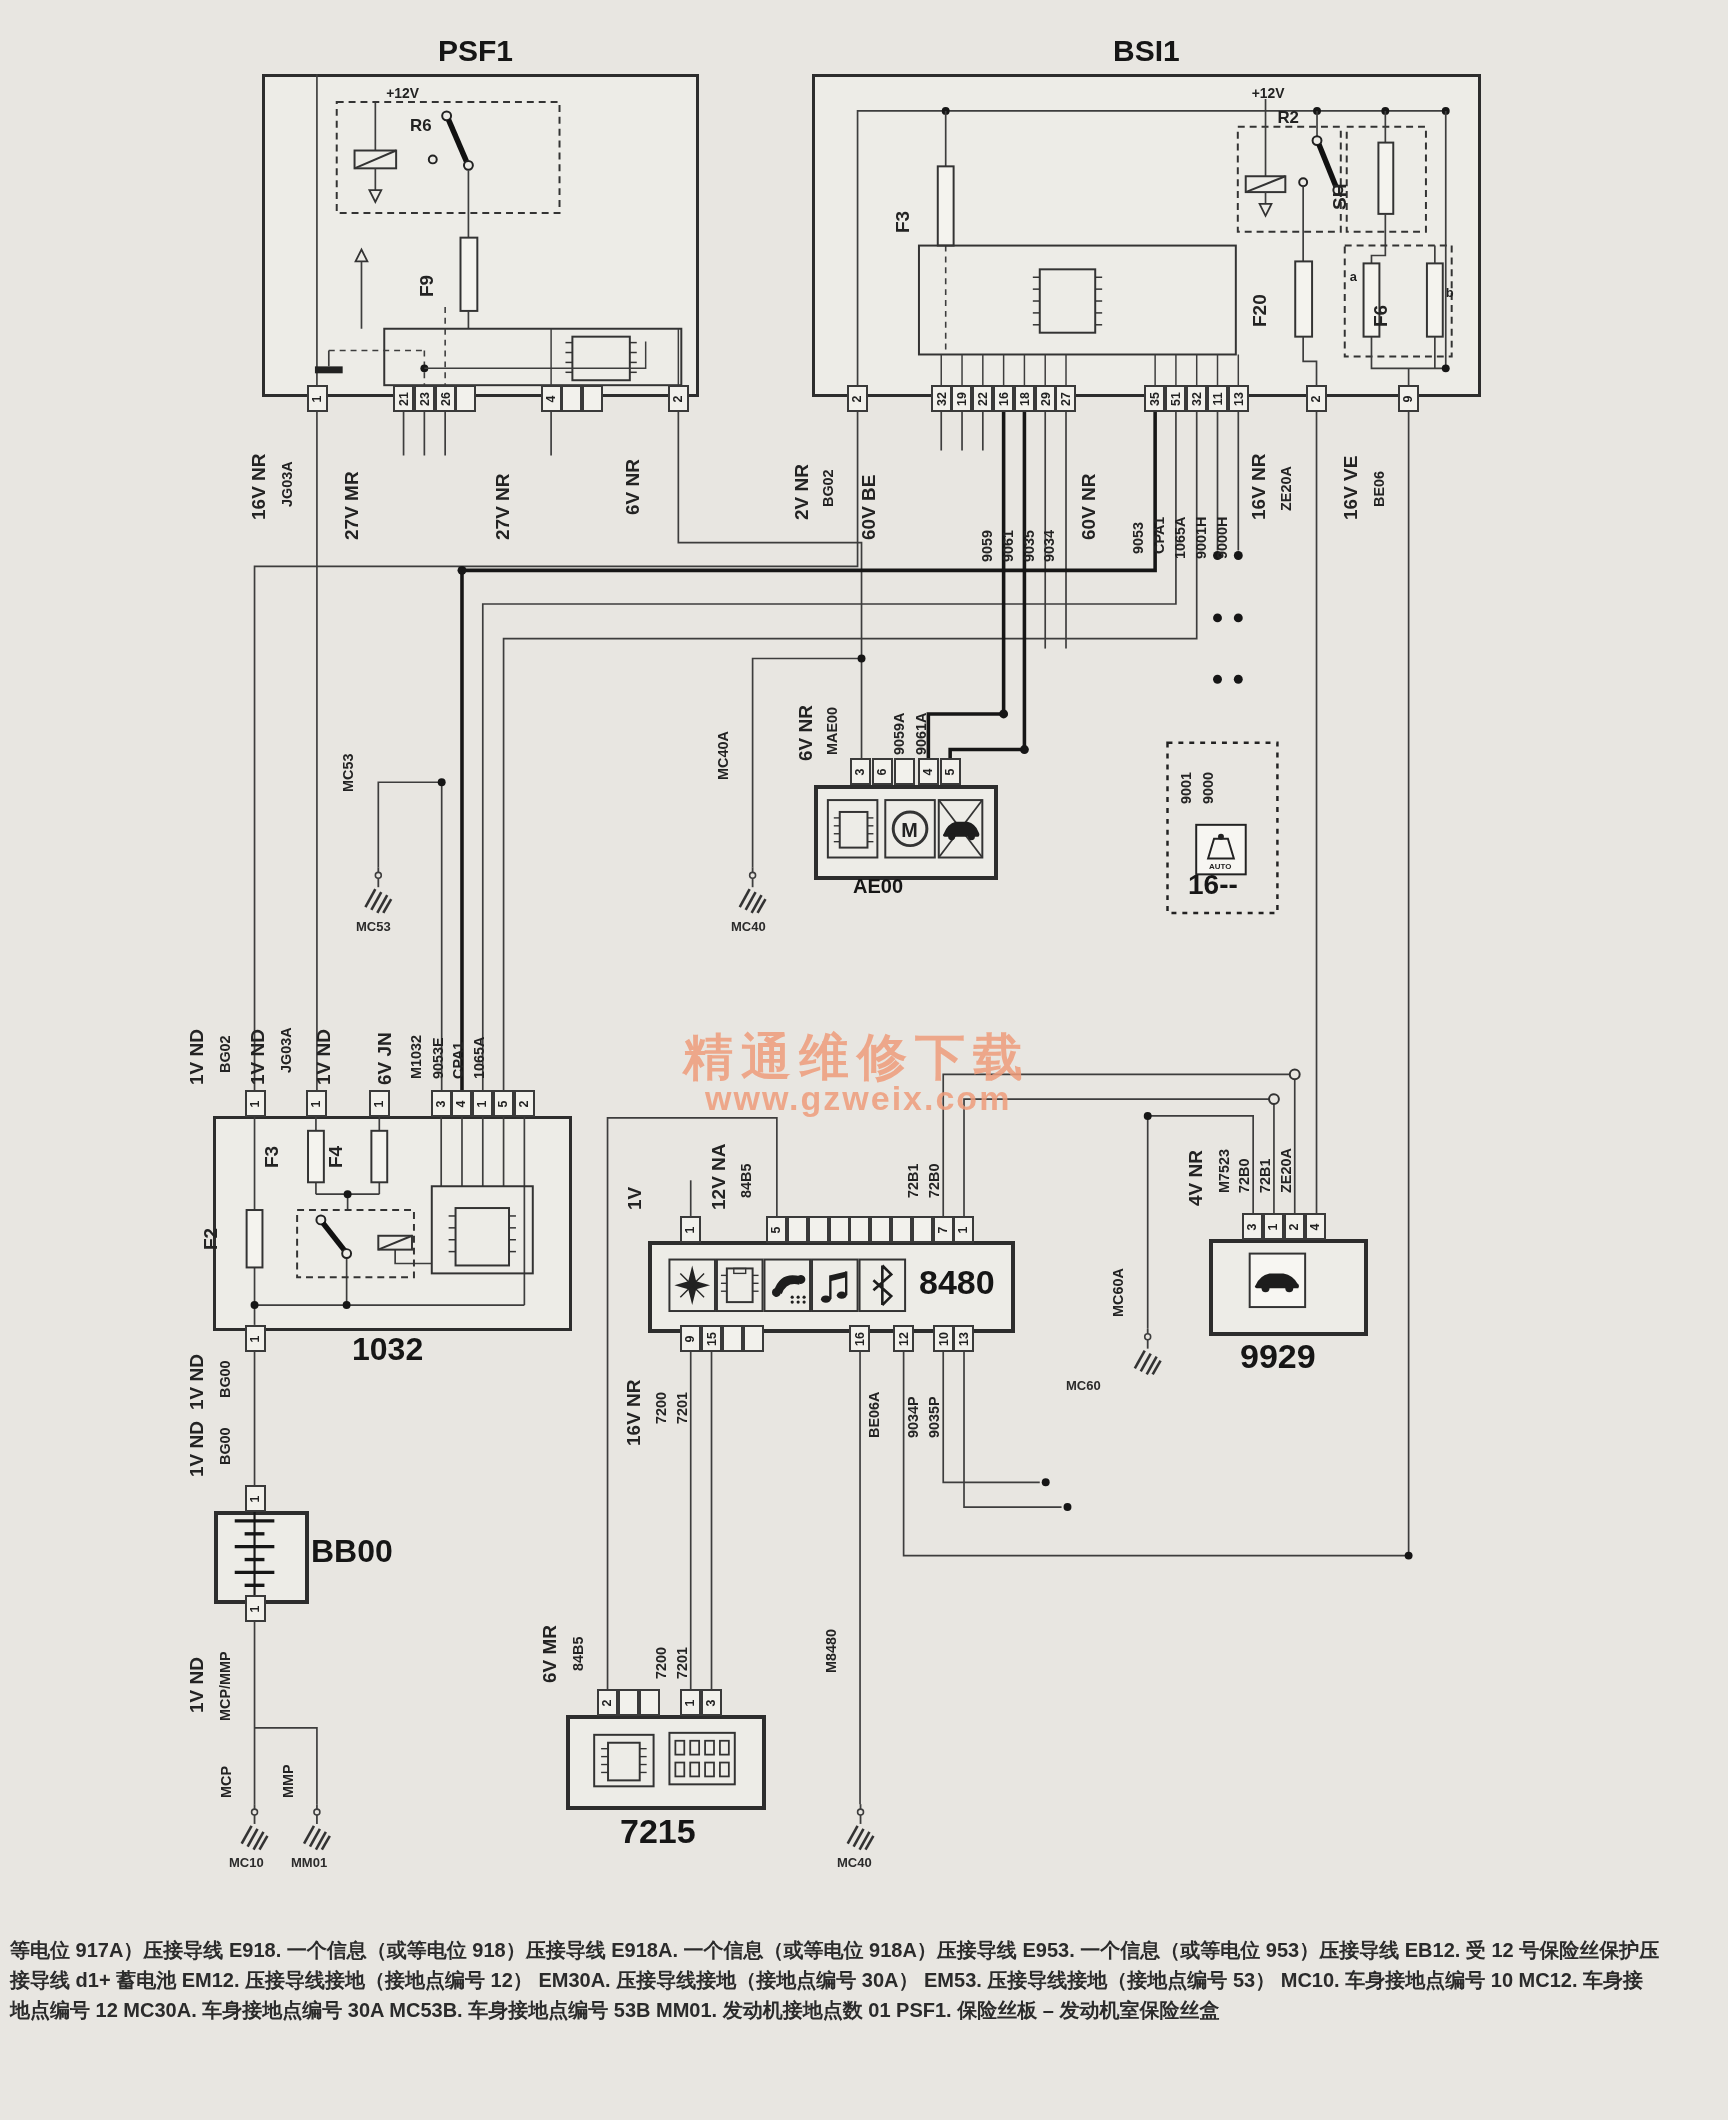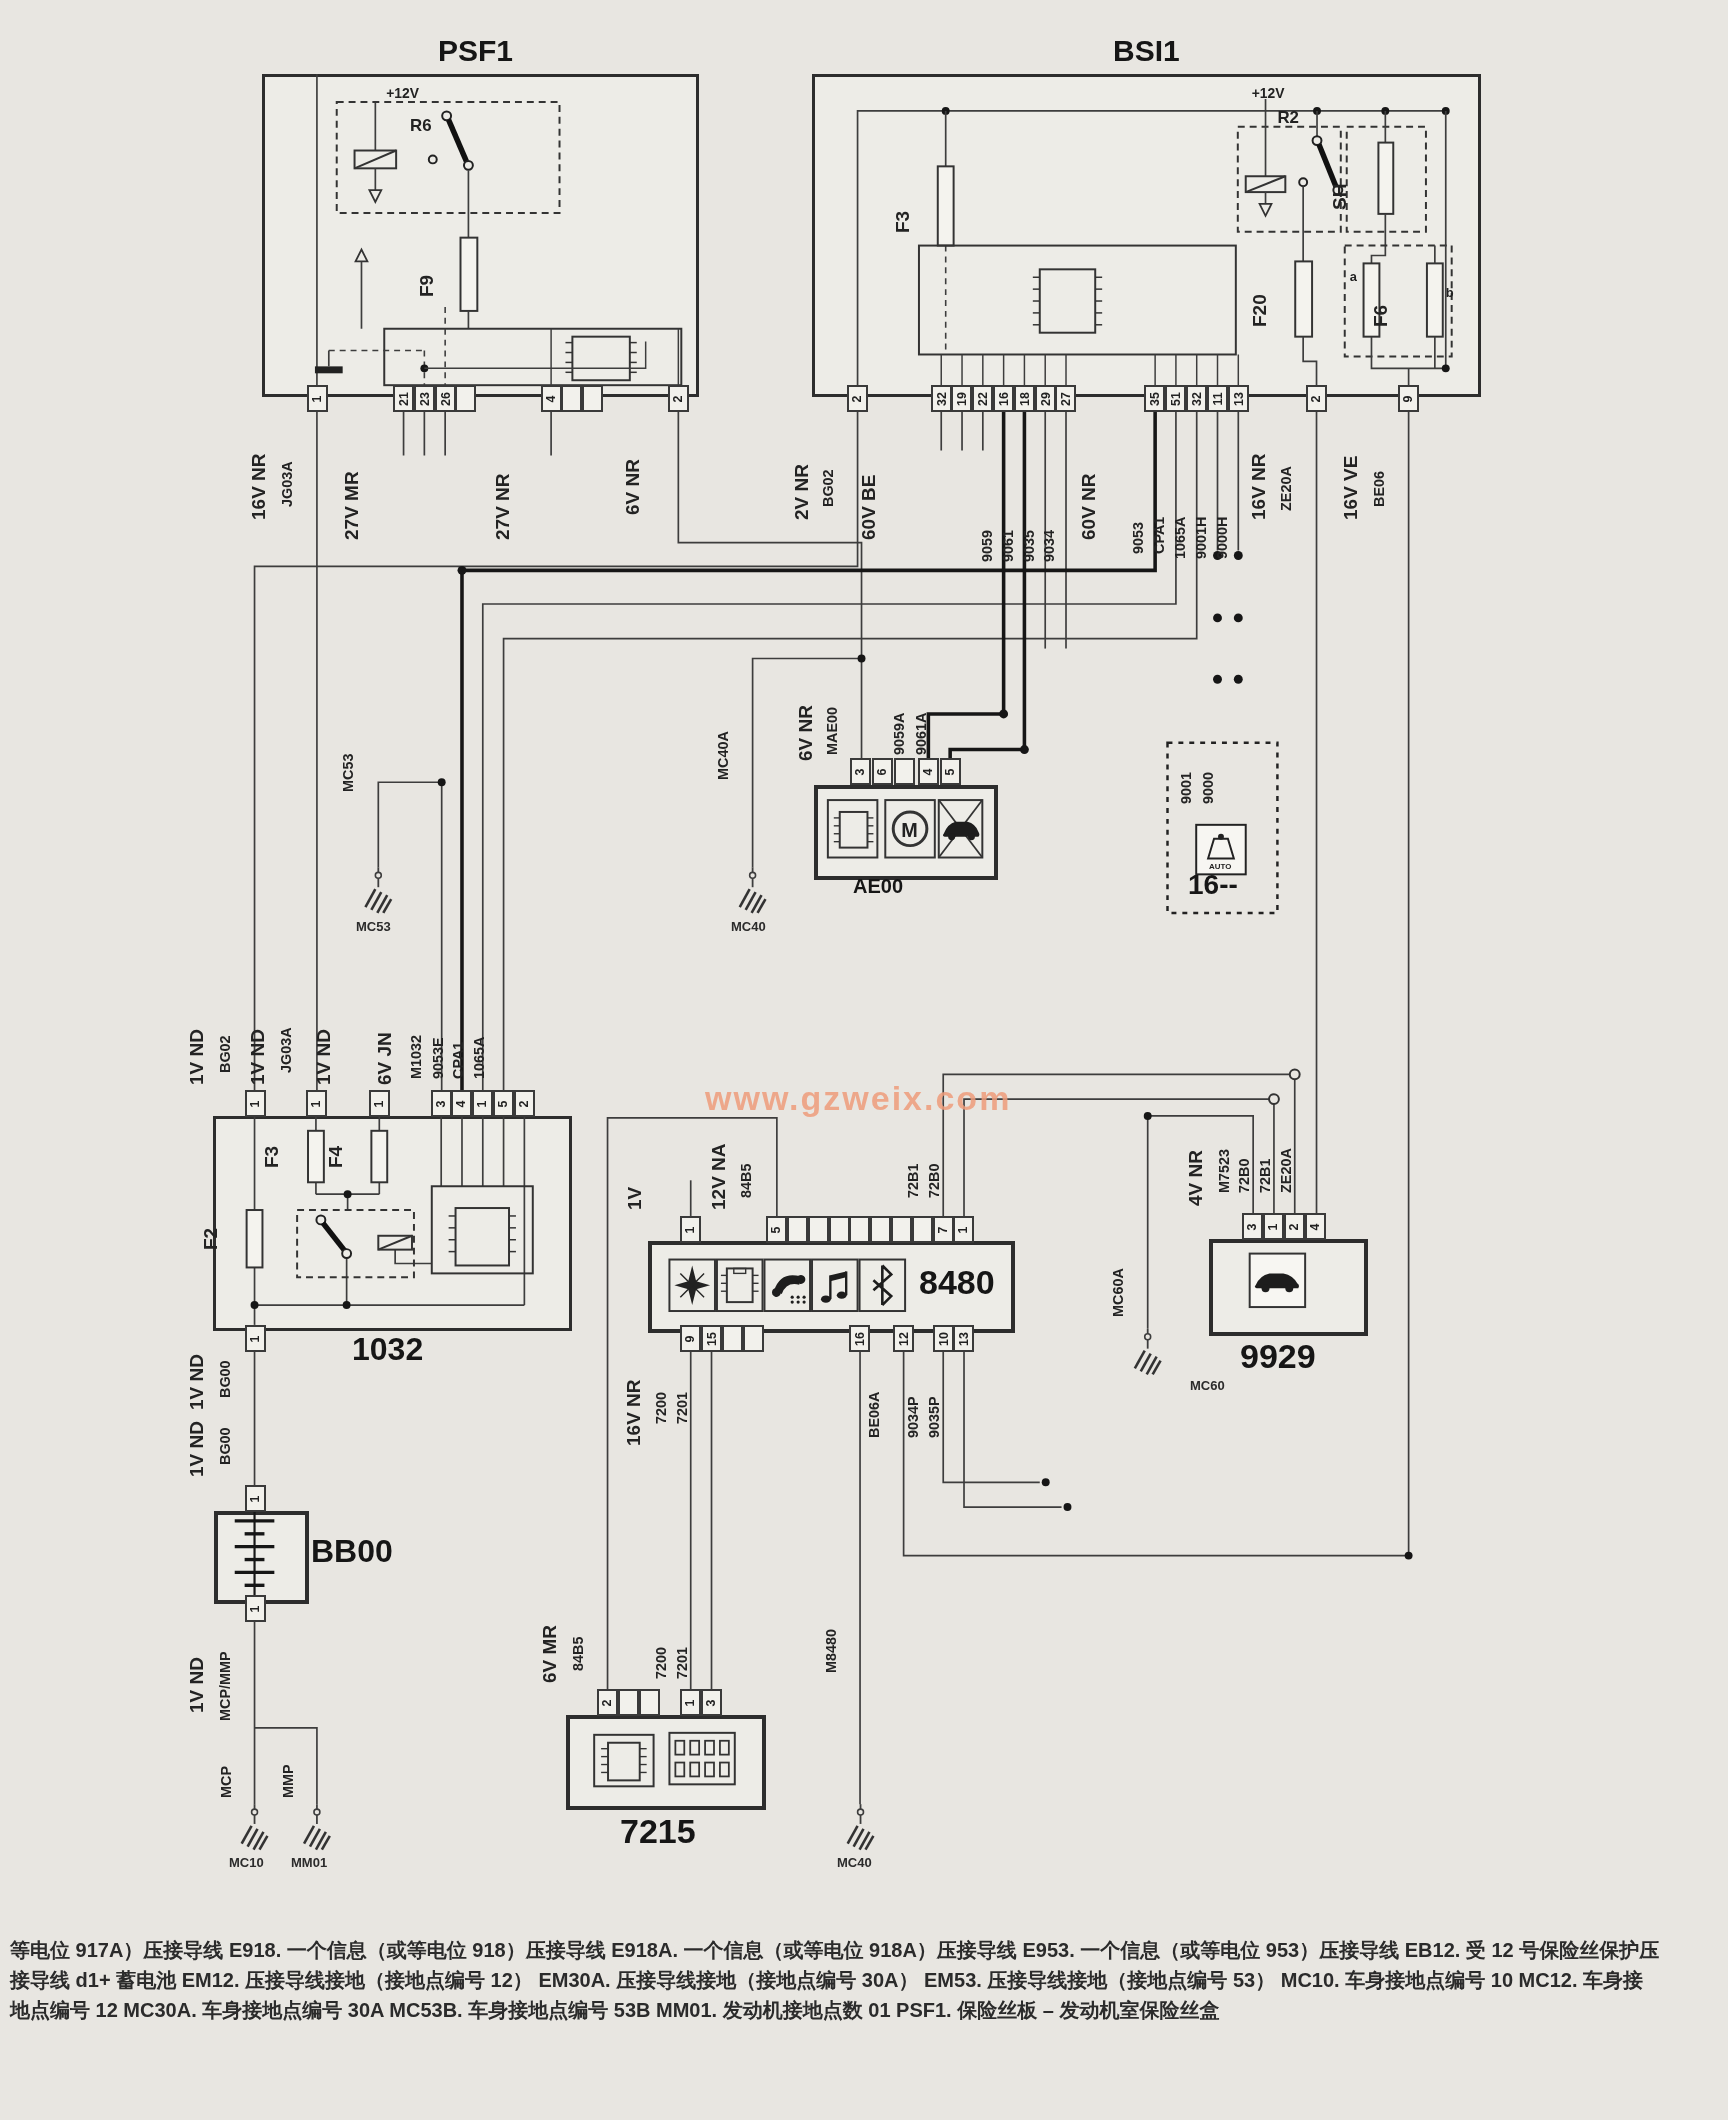--- a/index.html
+++ b/index.html
@@ -520,21 +520,21 @@
   <div class="rotA" style="left:816px;top:741px">6V NR</div>
   <div class="rotB" style="left:840px;top:739px">MAE00</div>
   <div class="rotB" style="left:907px;top:739px">9059A</div>
   <div class="rotB" style="left:929px;top:739px">9061A</div>
 
   <div class="rotB" style="left:356px;top:776px">MC53</div>
   <div class="gname" style="left:356px;top:919px">MC53</div>
   <div class="rotB" style="left:731px;top:764px">MC40A</div>
   <div class="gname" style="left:731px;top:919px">MC40</div>
   <div class="rotB" style="left:1126px;top:1301px">MC60A</div>
-  <div class="gname" style="left:1190px;top:1378px">MC60</div>
+  <div class="gname" style="left:1066px;top:1378px">MC60</div>
   <div class="rotB" style="left:234px;top:1782px">MCP</div>
   <div class="gname" style="left:229px;top:1855px">MC10</div>
   <div class="rotB" style="left:296px;top:1782px">MMP</div>
   <div class="gname" style="left:291px;top:1855px">MM01</div>
   <div class="rotB" style="left:839px;top:1657px">M8480</div>
   <div class="gname" style="left:837px;top:1855px">MC40</div>
 
   <div class="rotB" style="left:1194px;top:788px">9001</div>
   <div class="rotB" style="left:1216px;top:788px">9000</div>
 
@@ -670,20 +670,21 @@
       <span>1</span>
     </div>
   <div class="pin" style="left:701px;top:1689px">
       <span>3</span>
     </div>
   <div class="rotA" style="left:560px;top:1663px">6V MR</div>
   <div class="rotB" style="left:586px;top:1655px">84B5</div>
   <div class="rotB" style="left:669px;top:1663px">7200</div>
   <div class="rotB" style="left:690px;top:1663px">7201</div>
 
+  <div class="wm" style="left:683px;top:1024px;font-size:50px;letter-spacing:8px">精通维修下载</div>
   <div class="wm" style="left:705px;top:1079px;font-size:34px;letter-spacing:2px">www.gzweix.com</div>
 
   <div class="footer">
     <div>等电位 917A）压接导线 E918. 一个信息（或等电位 918）压接导线 E918A. 一个信息（或等电位 918A）压接导线 E953. 一个信息（或等电位 953）压接导线 EB12. 受 12 号保险丝保护压</div>
     <div>接导线 d1+ 蓄电池 EM12. 压接导线接地（接地点编号 12） EM30A. 压接导线接地（接地点编号 30A） EM53. 压接导线接地（接地点编号 53） MC10. 车身接地点编号 10 MC12. 车身接</div>
     <div>地点编号 12 MC30A. 车身接地点编号 30A MC53B. 车身接地点编号 53B MM01. 发动机接地点数 01 PSF1. 保险丝板 – 发动机室保险丝盒</div>
   </div>
 
 </div>
 

